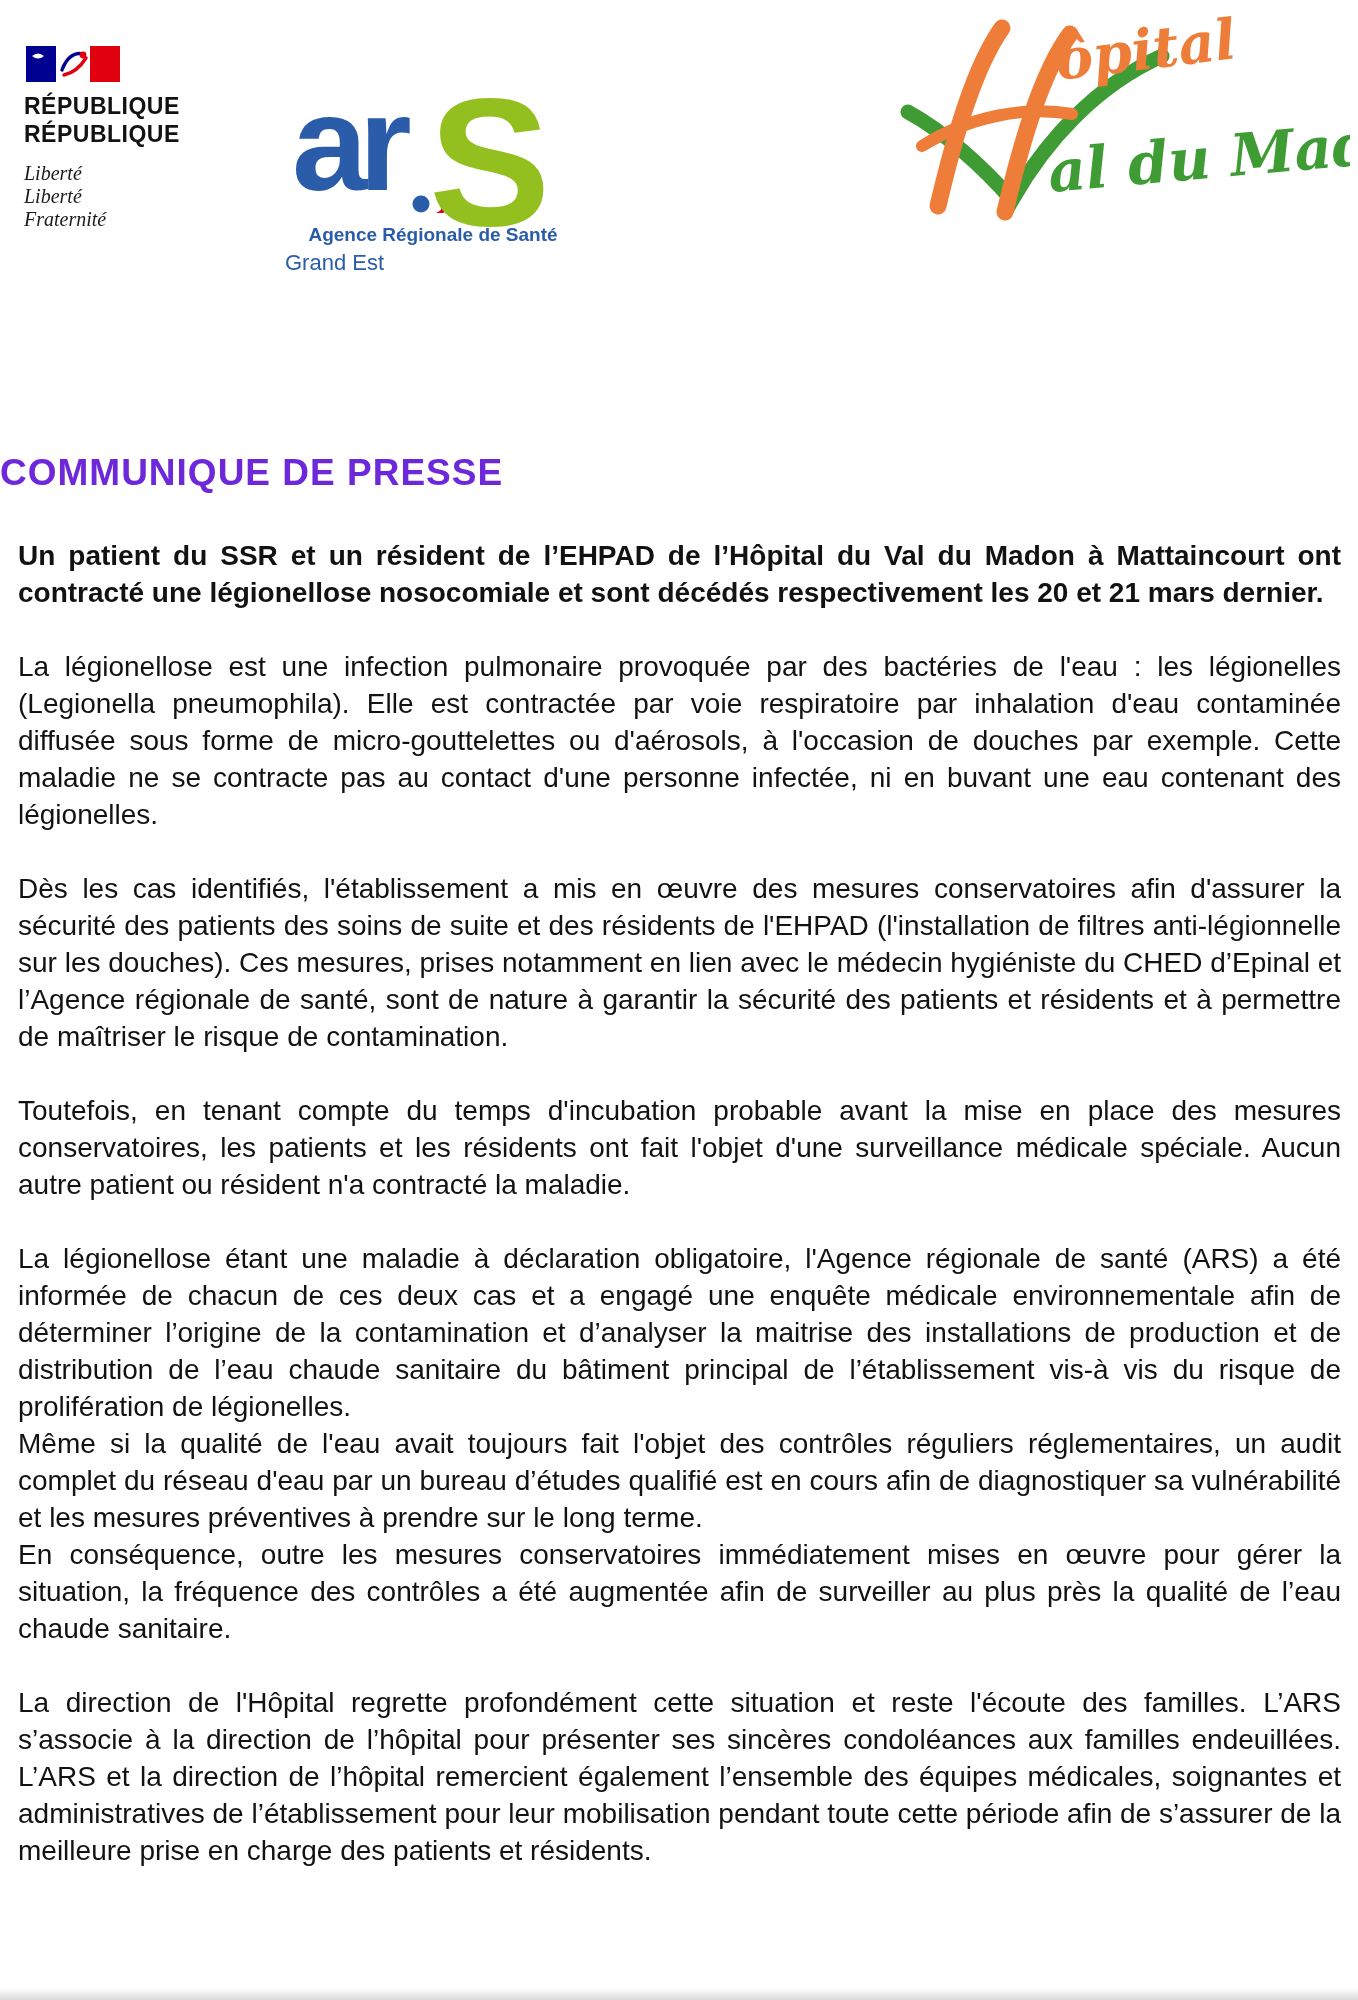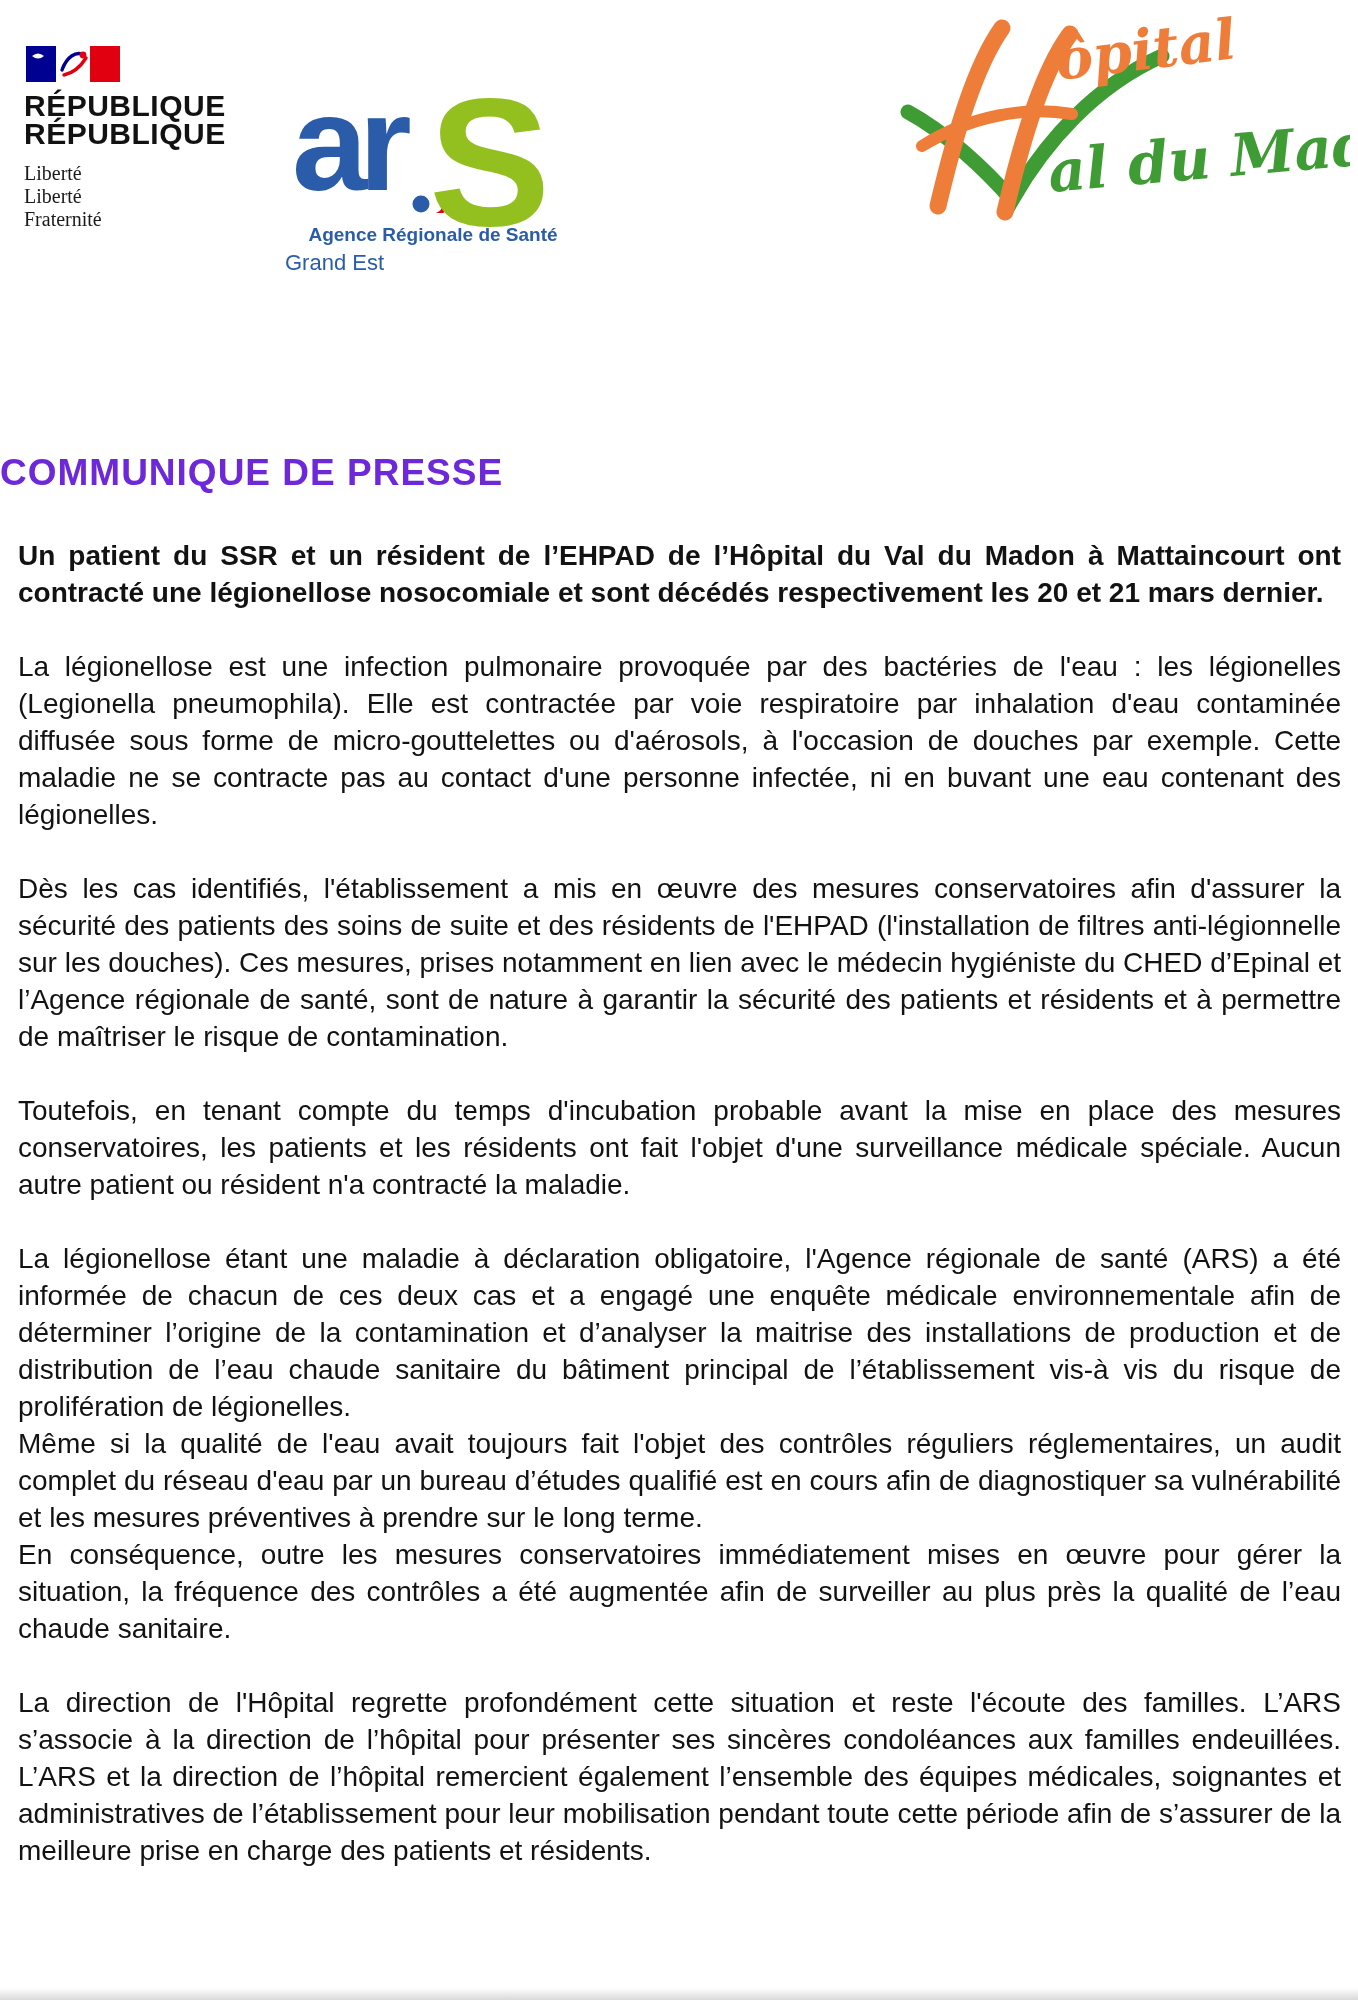--- a/index.html
+++ b/index.html
@@ -16,22 +16,22 @@
     background:linear-gradient(#ffffff,#d9d9d9);
   }
 
   
   .header{position:absolute;top:0;left:0;right:0;height:270px;}
 
   
   .rf{position:absolute;left:24px;top:46px;width:230px;}
   .rf-flag{display:flex;width:94px;height:36px;margin-left:2px;}
   .rf-flag svg{display:block;}
-  .rf-name{margin-top:10px;font-weight:700;font-size:30px;line-height:28px;letter-spacing:.5px;color:#121212;}
-  .rf-motto{margin-top:14px;font-family:"Liberation Serif", serif;font-size:20px;line-height:23px;color:#1a1a1a;}
+  .rf-name{margin-top:10px;font-weight:700;font-size:23px;line-height:28px;letter-spacing:.5px;color:#121212;}
+  .rf-motto{margin-top:14px;font-family:"Liberation Serif", serif;font-style:italic;font-size:20px;line-height:23px;color:#1a1a1a;}
 
   
   .ars{position:absolute;left:283px;top:42px;width:300px;}
   .ars-wordmark{position:relative;height:148px;}
   .ars-ar{position:absolute;left:9px;bottom:-6px;font-size:136px;line-height:.78;font-weight:700;letter-spacing:-9px;color:var(--ars-blue);text-align:center;}
   .ars-s{position:absolute;left:146px;bottom:-44px;font-size:182px;line-height:.78;font-weight:700;color:var(--ars-green);}
   .ars-subline{display:flex;align-items:center;gap:6px;margin-top:4px;flex-direction:column;}
   .ars-agency{font-weight:700;font-size:19px;color:var(--ars-blue);white-space:nowrap;}
   .ars-region{margin-top:4px;margin-left:2px;font-weight:400;font-size:22px;color:var(--ars-blue);}
 

